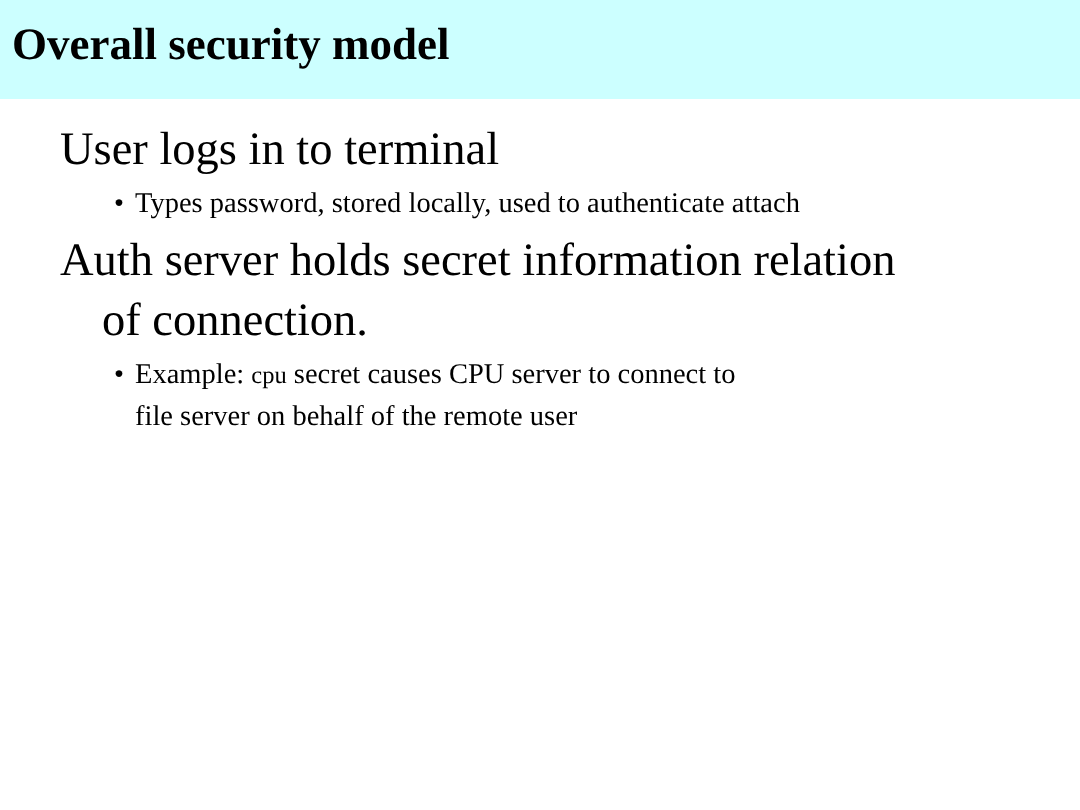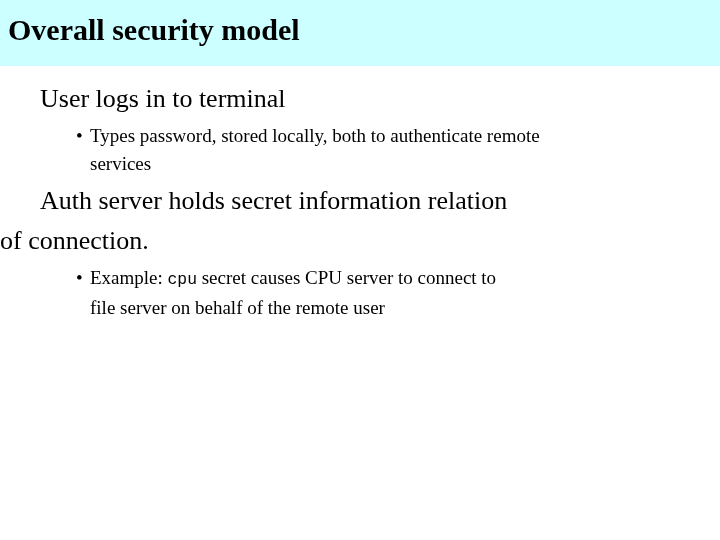--- a/index.html
+++ b/index.html
@@ -30,57 +30,56 @@
   }
   .body {
     padding-top: 16px;
   }
   .para {
     margin: 6px 0 0 0;
   }
   .para:first-child {
     margin-top: 0;
   }
-  .l1 { font-size: 26px; }
+  .l1 { font-size: 31px; }
   .l1 .line { line-height: 34px; }
   .l2 { font-size: 19px; }
   .l2 .line { line-height: 28px; }
   .line {
     position: relative;
     white-space: nowrap;
   }
   .l1 .line.first { padding-left: 40px; }
-  .l1 .line.cont  { }
+  .l1 .line.cont  { padding-left: 68px; }
   .l2 .line.first { padding-left: 90px; }
   .l2 .line.cont  { padding-left: 90px; }
   .bullet {
     position: absolute;
     left: 76px;
     top: 0;
   }
   .run-italic { font-style: italic; }
   .run-mono {
-    font-family: Liberation Mono, monospace;
+    font-family: Liberation Serif, serif;
     font-size: 0.86em;
   }
 </style>
 </head>
 <body>
 
 <div class="slide" style="background: rgb(255, 255, 255); color: rgb(0, 0, 0);">
   <div class="header" style="background: rgb(204, 255, 255);">
     <div class="title">Overall security model</div>
   </div>
   <div class="body">
       <div class="para l1">
         <div class="line first"><span>User logs in to terminal</span></div>
       </div>
       <div class="para l2">
-        <div class="line first"><span class="bullet">•</span><span>Types password, stored locally, both to authenticate remote</span></div>
-        <div class="line cont"><span>services</span></div>
+        <div class="line first"><span class="bullet">•</span><span>Types password, stored locally, used to authenticate attach</span></div>
       </div>
       <div class="para l1">
         <div class="line first"><span>Auth server holds secret information relation</span></div>
       </div>
       <div class="para l1">
         <div class="line cont"><span>of connection.</span></div>
       </div>
       <div class="para l1">
       </div>
       <div class="para l2">

